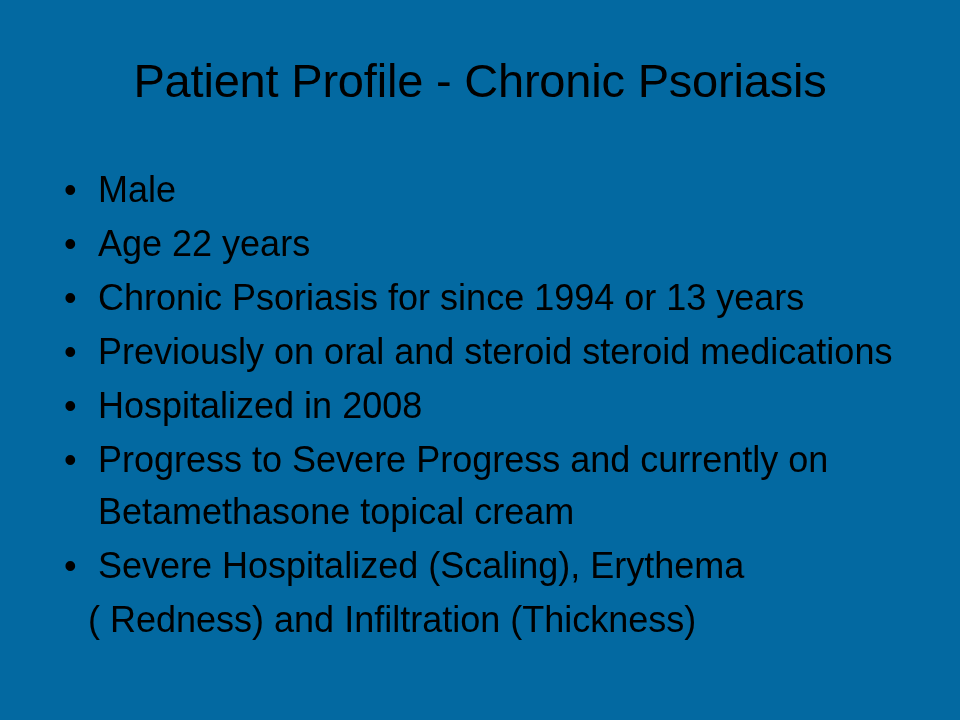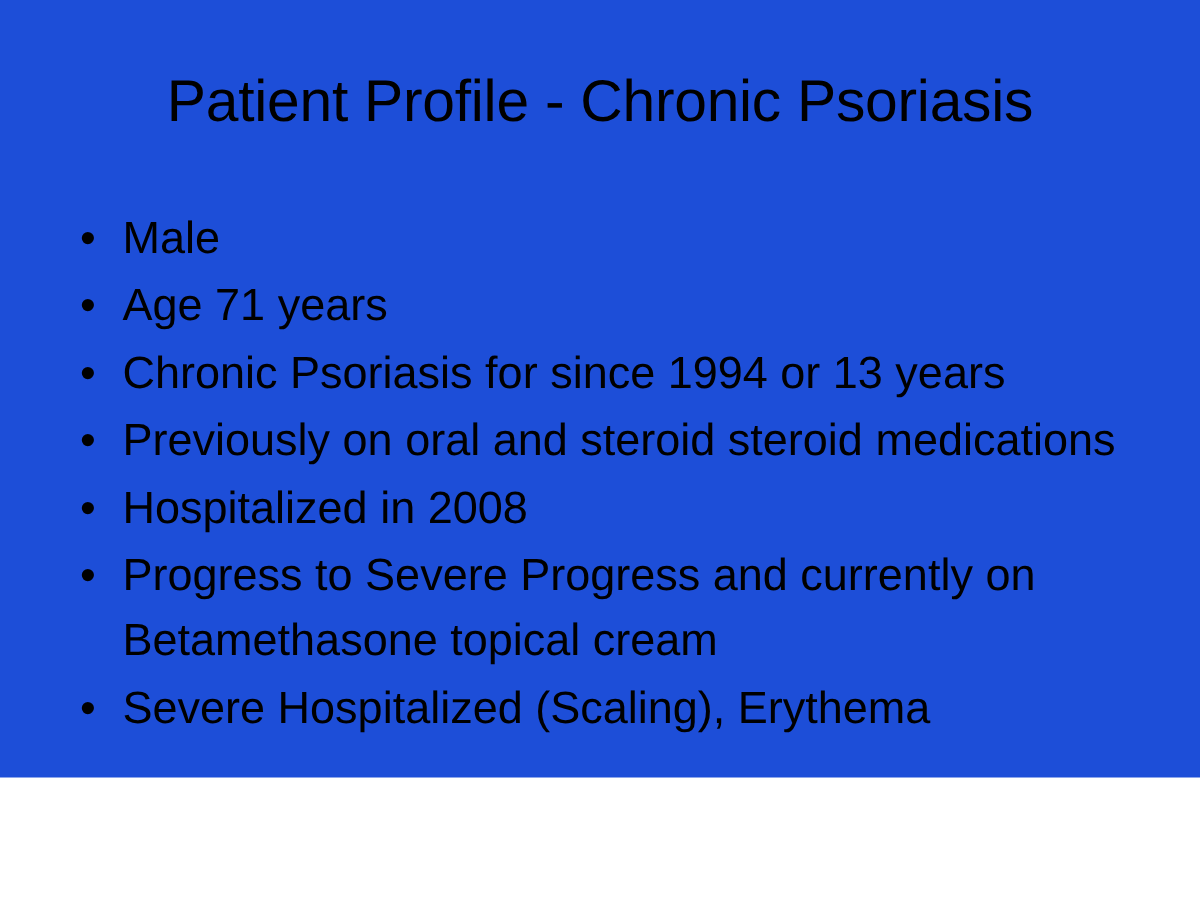--- a/index.html
+++ b/index.html
@@ -11,22 +11,22 @@
     height: 720px;
     background: #ffffff;
     font-family: "Liberation Sans", sans-serif;
     color: #000000;
     overflow: hidden;
   }
 
   .slide {
     position: relative;
     width: 960px;
-    height: 622px;
-    background: #1d4ed8;
+    height: 720px;
+    background: #0369a1;
     box-sizing: border-box;
   }
 
   .slide-title {
     position: absolute;
     left: 0;
     top: 56px;
     width: 960px;
     text-align: center;
     font-size: 47px;
@@ -92,21 +92,21 @@
 
   <ul class="body-list">
 
     <li class="bullet-row">
       <span class="bullet-mark">•</span>
       <span class="bullet-text">Male</span>
     </li>
 
     <li class="bullet-row">
       <span class="bullet-mark">•</span>
-      <span class="bullet-text">Age 71 years</span>
+      <span class="bullet-text">Age 22 years</span>
     </li>
 
     <li class="bullet-row">
       <span class="bullet-mark">•</span>
       <span class="bullet-text">Chronic Psoriasis for since 1994 or 13 years</span>
     </li>
 
     <li class="bullet-row">
       <span class="bullet-mark">•</span>
       <span class="bullet-text">Previously on oral and steroid steroid medications</span>
@@ -120,16 +120,17 @@
     <li class="bullet-row">
       <span class="bullet-mark">•</span>
       <span class="bullet-text">Progress to Severe Progress and currently on Betamethasone topical cream</span>
     </li>
 
     <li class="bullet-row">
       <span class="bullet-mark">•</span>
       <span class="bullet-text">Severe Hospitalized (Scaling), Erythema</span>
     </li>
 
+    <li class="cont-line">( Redness) and Infiltration (Thickness)</li>
 
   </ul>
 
 </div>
 
 </body></html>

